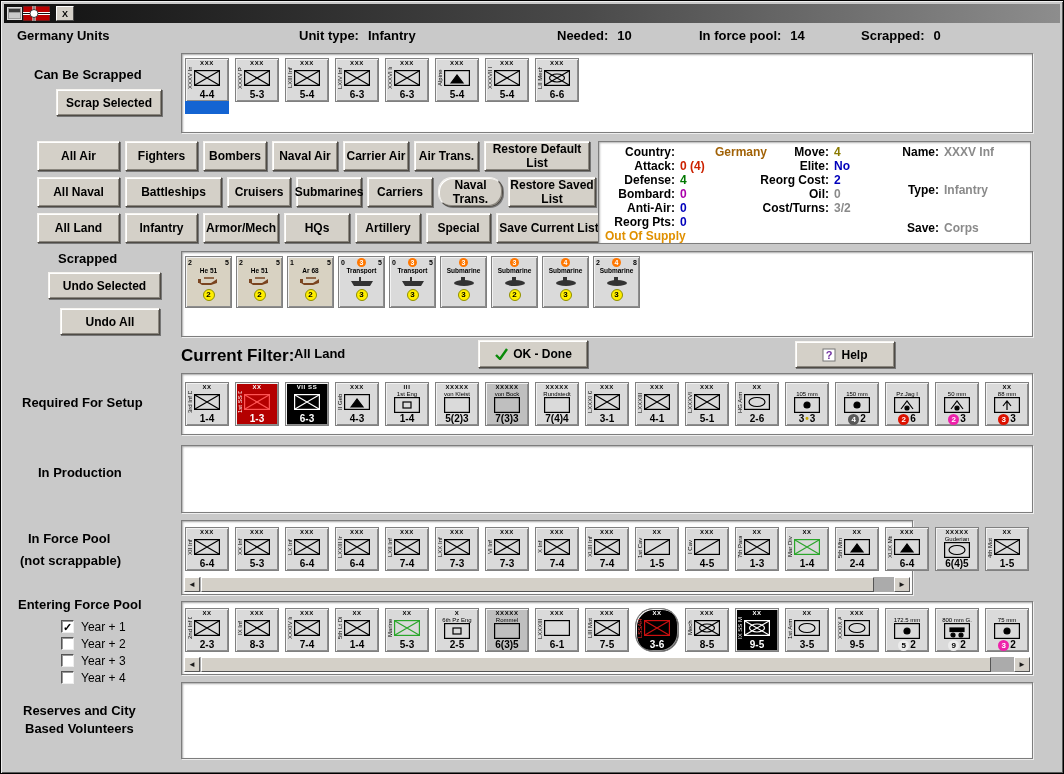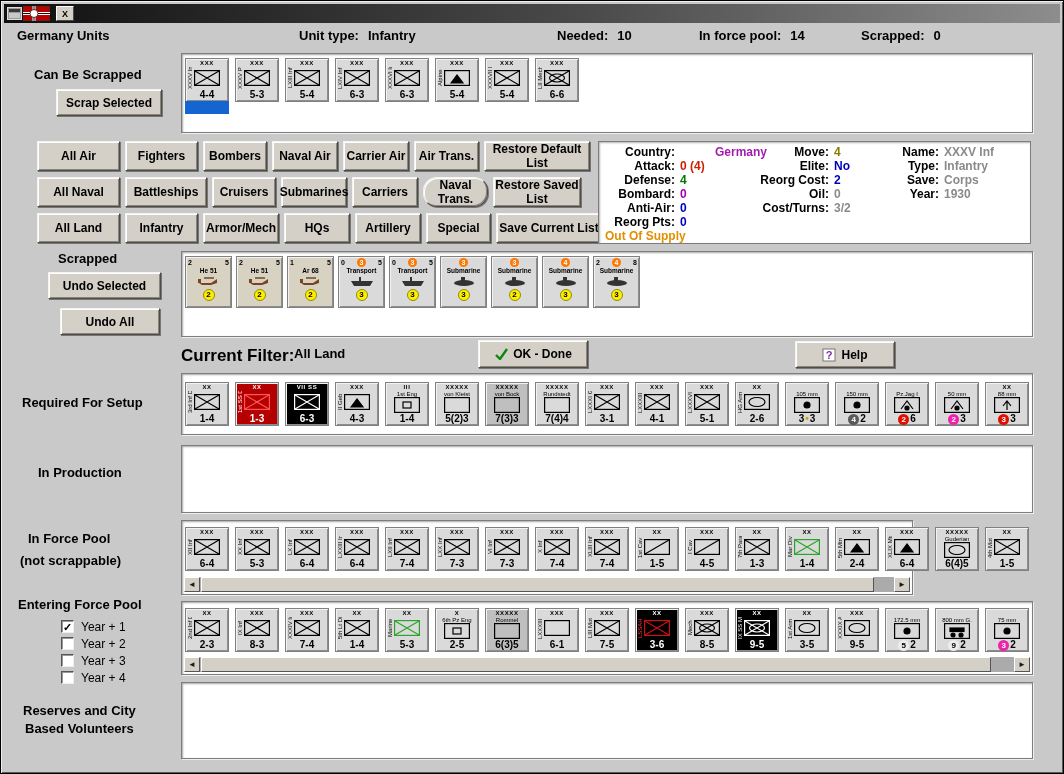--- a/index.html
+++ b/index.html
@@ -269,56 +269,56 @@
         <button class="btn fbtn" style="width: 83px;">All Air</button>
         <button class="btn fbtn" style="width: 73px;">Fighters</button>
         <button class="btn fbtn" style="width: 64px;">Bombers</button>
         <button class="btn fbtn" style="width: 66px;">Naval Air</button>
         <button class="btn fbtn" style="width: 66px;">Carrier Air</button>
         <button class="btn fbtn" style="width: 65px;">Air Trans.</button>
         <button class="btn fbtn" style="width: 106px;">Restore Default List</button>
       </div>
       <div class="fb-row">
         <button class="btn fbtn" style="width: 83px;">All Naval</button>
-        <button class="btn fbtn" style="width: 82px;">Battleships</button>
+        <button class="btn fbtn" style="width: 97px;">Battleships</button>
         <button class="btn fbtn" style="width: 64px;">Cruisers</button>
         <button class="btn fbtn" style="width: 66px;">Submarines</button>
         <button class="btn fbtn" style="width: 66px;">Carriers</button>
         <button class="btn fbtn" style="width: 65px; border-radius: 14px;">Naval Trans.</button>
         <button class="btn fbtn" style="width: 88px;">Restore Saved List</button>
       </div>
       <div class="fb-row">
         <button class="btn fbtn" style="width: 83px;">All Land</button>
         <button class="btn fbtn" style="width: 73px;">Infantry</button>
         <button class="btn fbtn" style="width: 76px;">Armor/Mech</button>
         <button class="btn fbtn" style="width: 66px;">HQs</button>
         <button class="btn fbtn" style="width: 66px;">Artillery</button>
         <button class="btn fbtn" style="width: 65px;">Special</button>
         <button class="btn fbtn" style="width: 106px;">Save Current List</button>
       </div>
     </div>
 
   <div class="info-panel">
       <div class="icol" style="left: 4px;">
-        <div class="irow"><span class="ilab" style="width: 72px;">Country:</span><span class="ival" style="color: #a21caf; margin-left: 40px;">Germany</span></div>
+        <div class="irow"><span class="ilab" style="width: 72px;">Country:</span><span class="ival" style="color: #a16207; margin-left: 40px;">Germany</span></div>
         <div class="irow"><span class="ilab" style="width: 72px;">Attack:</span><span class="ival" style="color: rgb(204, 34, 0);">0 (4)</span></div>
         <div class="irow"><span class="ilab" style="width: 72px;">Defense:</span><span class="ival" style="color: rgb(0, 119, 0);">4</span></div>
         <div class="irow"><span class="ilab" style="width: 72px;">Bombard:</span><span class="ival" style="color: rgb(170, 0, 170);">0</span></div>
         <div class="irow"><span class="ilab" style="width: 72px;">Anti-Air:</span><span class="ival" style="color: rgb(0, 0, 187);">0</span></div>
         <div class="irow"><span class="ilab" style="width: 72px;">Reorg Pts:</span><span class="ival" style="color: rgb(0, 0, 187);">0</span></div>
         <div class="irow"><span class="ival" style="color: rgb(224, 144, 0); margin-left: 2px;">Out Of Supply</span></div>
       </div>
       <div class="icol" style="left: 146px;">
         <div class="irow"><span class="ilab" style="width: 84px;">Move:</span><span class="ival" style="color: rgb(138, 122, 0);">4</span></div>
         <div class="irow"><span class="ilab" style="width: 84px;">Elite:</span><span class="ival" style="color: rgb(0, 0, 187);">No</span></div>
         <div class="irow"><span class="ilab" style="width: 84px;">Reorg Cost:</span><span class="ival" style="color: rgb(0, 0, 187);">2</span></div>
         <div class="irow"><span class="ilab" style="width: 84px;">Oil:</span><span class="ival" style="color: rgb(138, 138, 138);">0</span></div>
         <div class="irow"><span class="ilab" style="width: 84px;">Cost/Turns:</span><span class="ival" style="color: rgb(138, 138, 138);">3/2</span></div>
       </div>
-      <div class="icol" style="left: 294px;">
+      <div class="icol" style="left: 294px; gap: 24px;">
         <div class="irow"><span class="ilab" style="width: 46px;">Name:</span><span class="ival" style="color: rgb(138, 138, 138);">XXXV Inf</span></div>
         <div class="irow"><span class="ilab" style="width: 46px;">Type:</span><span class="ival" style="color: rgb(138, 138, 138);">Infantry</span></div>
         <div class="irow"><span class="ilab" style="width: 46px;">Save:</span><span class="ival" style="color: rgb(138, 138, 138);">Corps</span></div>
         <div class="irow"><span class="ilab" style="width: 46px;">Year:</span><span class="ival" style="color: rgb(138, 138, 138);">1930</span></div>
       </div>
     </div>
 
   <div class="slabel" style="left:57px;top:250px">Scrapped</div>
   <button class="btn" style="left:47px;top:271px;width:113px;height:27px">Undo Selected</button>
   <button class="btn" style="left:59px;top:307px;width:100px;height:27px">Undo All</button>
@@ -1247,21 +1247,21 @@
                   <rect x="0.6" y="0.6" width="24.8" height="14.8"></rect>
                   <path d="M1,1 L25,15 M1,15 L25,1"></path>
                 </g>
               </svg>
             </div>
           </div>
           <div class="c-stats">
             <span class="tok">7-5</span>
           </div>
         </div>
-        <div class="counter" style="background: rgb(0, 0, 0); color: rgb(255, 255, 255);">
+        <div class="counter" style="background: rgb(0, 0, 0); color: rgb(255, 255, 255); border-radius: 18px;">
           <div class="c-top">XX</div>
           <div class="c-mid">
             <div class="c-side" style="color: rgb(255, 51, 51);">LSSAH</div>
             <div class="c-sym">
               <svg width="26" height="16" viewBox="0 0 26 16" style="display:block">
                 <g stroke="#cc1111" fill="none" stroke-width="1.2">
                   <rect x="0.6" y="0.6" width="24.8" height="14.8"></rect>
                   <path d="M1,1 L25,15 M1,15 L25,1"></path>
                 </g>
               </svg>

